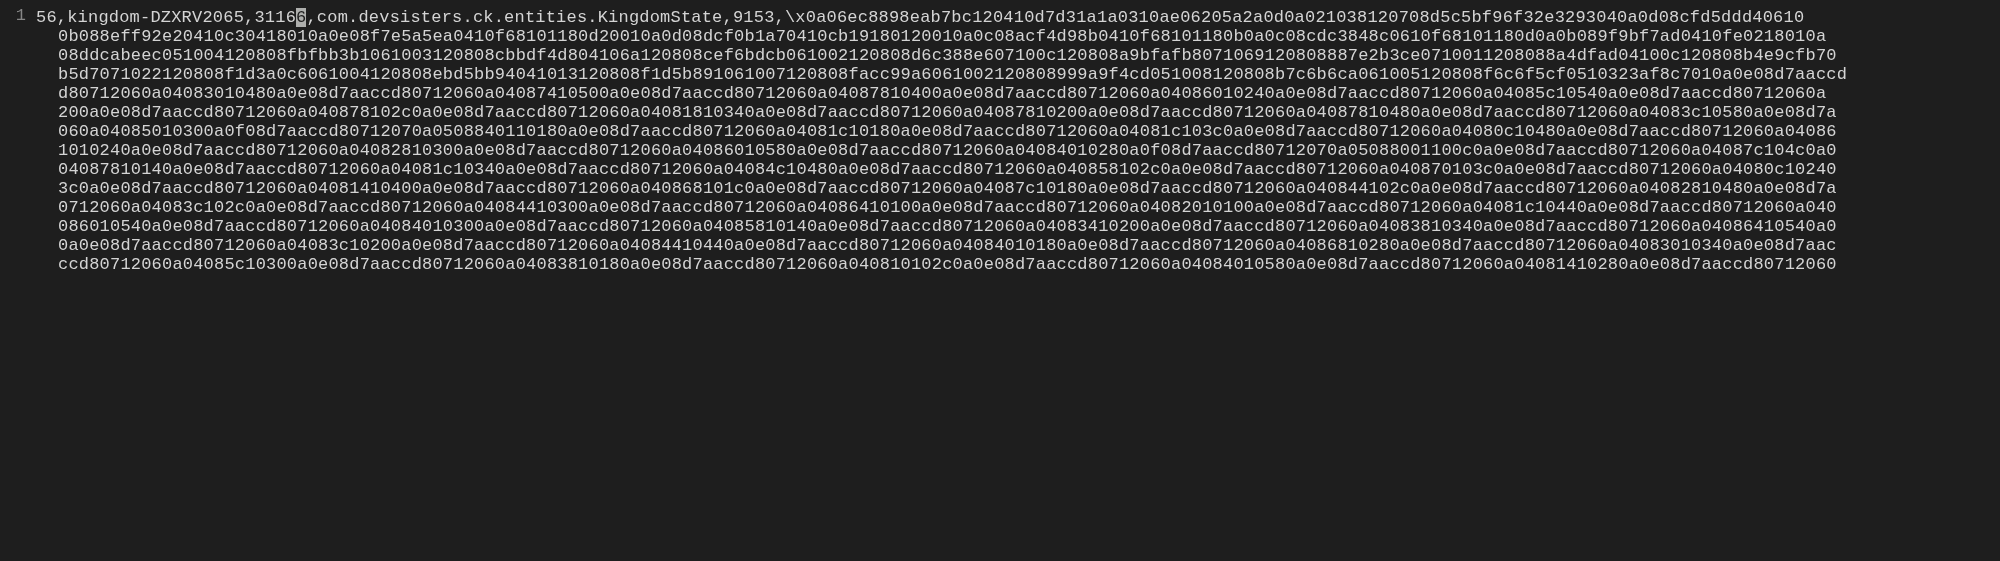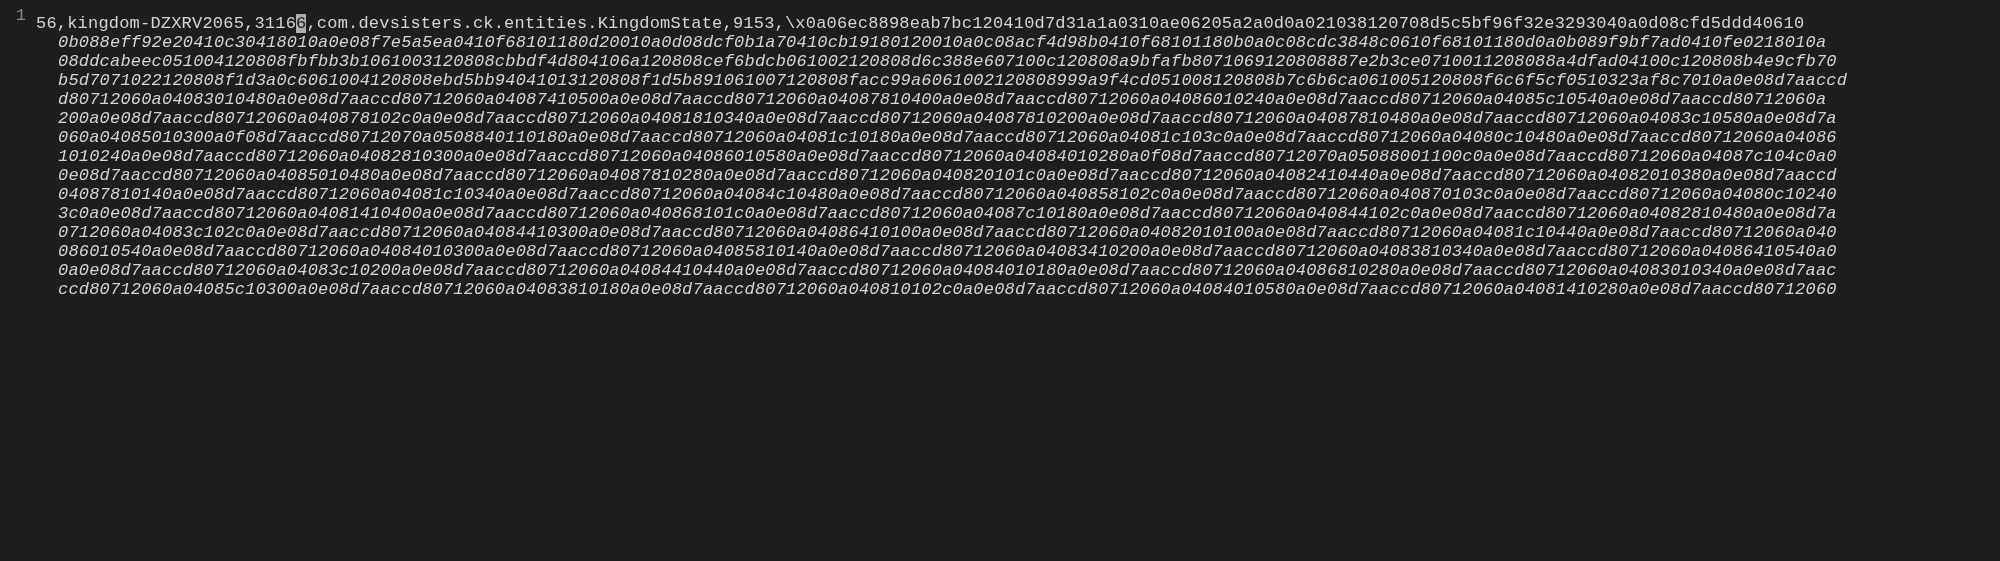--- a/index.html
+++ b/index.html
@@ -26,33 +26,32 @@
     padding-right: 10px;
     padding-top: 6px;
     user-select: none;
     line-height: 19px;
   }
   .gutter .ln {
     height: 19px;
   }
   .content {
     flex: 1;
-    padding-top: 14px;
+    padding-top: 8px;
     overflow: hidden;
     position: relative;
   }
   .line {
     white-space: pre;
     height: 19px;
     line-height: 19px;
     letter-spacing: 0.2px;
   }
   .continuation {
     padding-left: 22px;
-    font-style: italic;
   }
   .cursor-char {
     background: #aeafad;
     color: #1e1e1e;
   }
 </style>
 </head>
 <body>
 
 <div class="editor-wrap">
@@ -61,21 +60,20 @@
   </div>
   <div class="content">
     <div class="line"><span>56,kingdom-DZXRV2065,3116</span><span class="cursor-char">6</span><span>,com.devsisters.ck.entities.KingdomState,9153,\x0a06ec8898eab7bc120410d7d31a1a0310ae06205a2a0d0a021038120708d5c5bf96f32e3293040a0d08cfd5ddd40610</span></div>
     <div class="line continuation">0b088eff92e20410c30418010a0e08f7e5a5ea0410f68101180d20010a0d08dcf0b1a70410cb19180120010a0c08acf4d98b0410f68101180b0a0c08cdc3848c0610f68101180d0a0b089f9bf7ad0410fe0218010a</div>
     <div class="line continuation">08ddcabeec051004120808fbfbb3b1061003120808cbbdf4d804106a120808cef6bdcb061002120808d6c388e607100c120808a9bfafb8071069120808887e2b3ce0710011208088a4dfad04100c120808b4e9cfb70</div>
     <div class="line continuation">b5d7071022120808f1d3a0c6061004120808ebd5bb94041013120808f1d5b891061007120808facc99a6061002120808999a9f4cd051008120808b7c6b6ca061005120808f6c6f5cf0510323af8c7010a0e08d7aaccd</div>
     <div class="line continuation">d80712060a04083010480a0e08d7aaccd80712060a04087410500a0e08d7aaccd80712060a04087810400a0e08d7aaccd80712060a04086010240a0e08d7aaccd80712060a04085c10540a0e08d7aaccd80712060a</div>
     <div class="line continuation">200a0e08d7aaccd80712060a040878102c0a0e08d7aaccd80712060a04081810340a0e08d7aaccd80712060a04087810200a0e08d7aaccd80712060a04087810480a0e08d7aaccd80712060a04083c10580a0e08d7a</div>
     <div class="line continuation">060a04085010300a0f08d7aaccd80712070a0508840110180a0e08d7aaccd80712060a04081c10180a0e08d7aaccd80712060a04081c103c0a0e08d7aaccd80712060a04080c10480a0e08d7aaccd80712060a04086</div>
     <div class="line continuation">1010240a0e08d7aaccd80712060a04082810300a0e08d7aaccd80712060a04086010580a0e08d7aaccd80712060a04084010280a0f08d7aaccd80712070a05088001100c0a0e08d7aaccd80712060a04087c104c0a0</div>
-    <div class="line continuation">0e08d7aaccd80712060a04085010480a0e08d7aaccd80712060a04087810280a0e08d7aaccd80712060a040820101c0a0e08d7aaccd80712060a04082410440a0e08d7aaccd80712060a04082010380a0e08d7aaccd</div>
     <div class="line continuation">04087810140a0e08d7aaccd80712060a04081c10340a0e08d7aaccd80712060a04084c10480a0e08d7aaccd80712060a040858102c0a0e08d7aaccd80712060a040870103c0a0e08d7aaccd80712060a04080c10240</div>
     <div class="line continuation">3c0a0e08d7aaccd80712060a04081410400a0e08d7aaccd80712060a040868101c0a0e08d7aaccd80712060a04087c10180a0e08d7aaccd80712060a040844102c0a0e08d7aaccd80712060a04082810480a0e08d7a</div>
     <div class="line continuation">0712060a04083c102c0a0e08d7aaccd80712060a04084410300a0e08d7aaccd80712060a04086410100a0e08d7aaccd80712060a04082010100a0e08d7aaccd80712060a04081c10440a0e08d7aaccd80712060a040</div>
     <div class="line continuation">086010540a0e08d7aaccd80712060a04084010300a0e08d7aaccd80712060a04085810140a0e08d7aaccd80712060a04083410200a0e08d7aaccd80712060a04083810340a0e08d7aaccd80712060a04086410540a0</div>
     <div class="line continuation">0a0e08d7aaccd80712060a04083c10200a0e08d7aaccd80712060a04084410440a0e08d7aaccd80712060a04084010180a0e08d7aaccd80712060a04086810280a0e08d7aaccd80712060a04083010340a0e08d7aac</div>
     <div class="line continuation">ccd80712060a04085c10300a0e08d7aaccd80712060a04083810180a0e08d7aaccd80712060a040810102c0a0e08d7aaccd80712060a04084010580a0e08d7aaccd80712060a04081410280a0e08d7aaccd80712060</div>
   </div>
 </div>
 
 </body></html>

